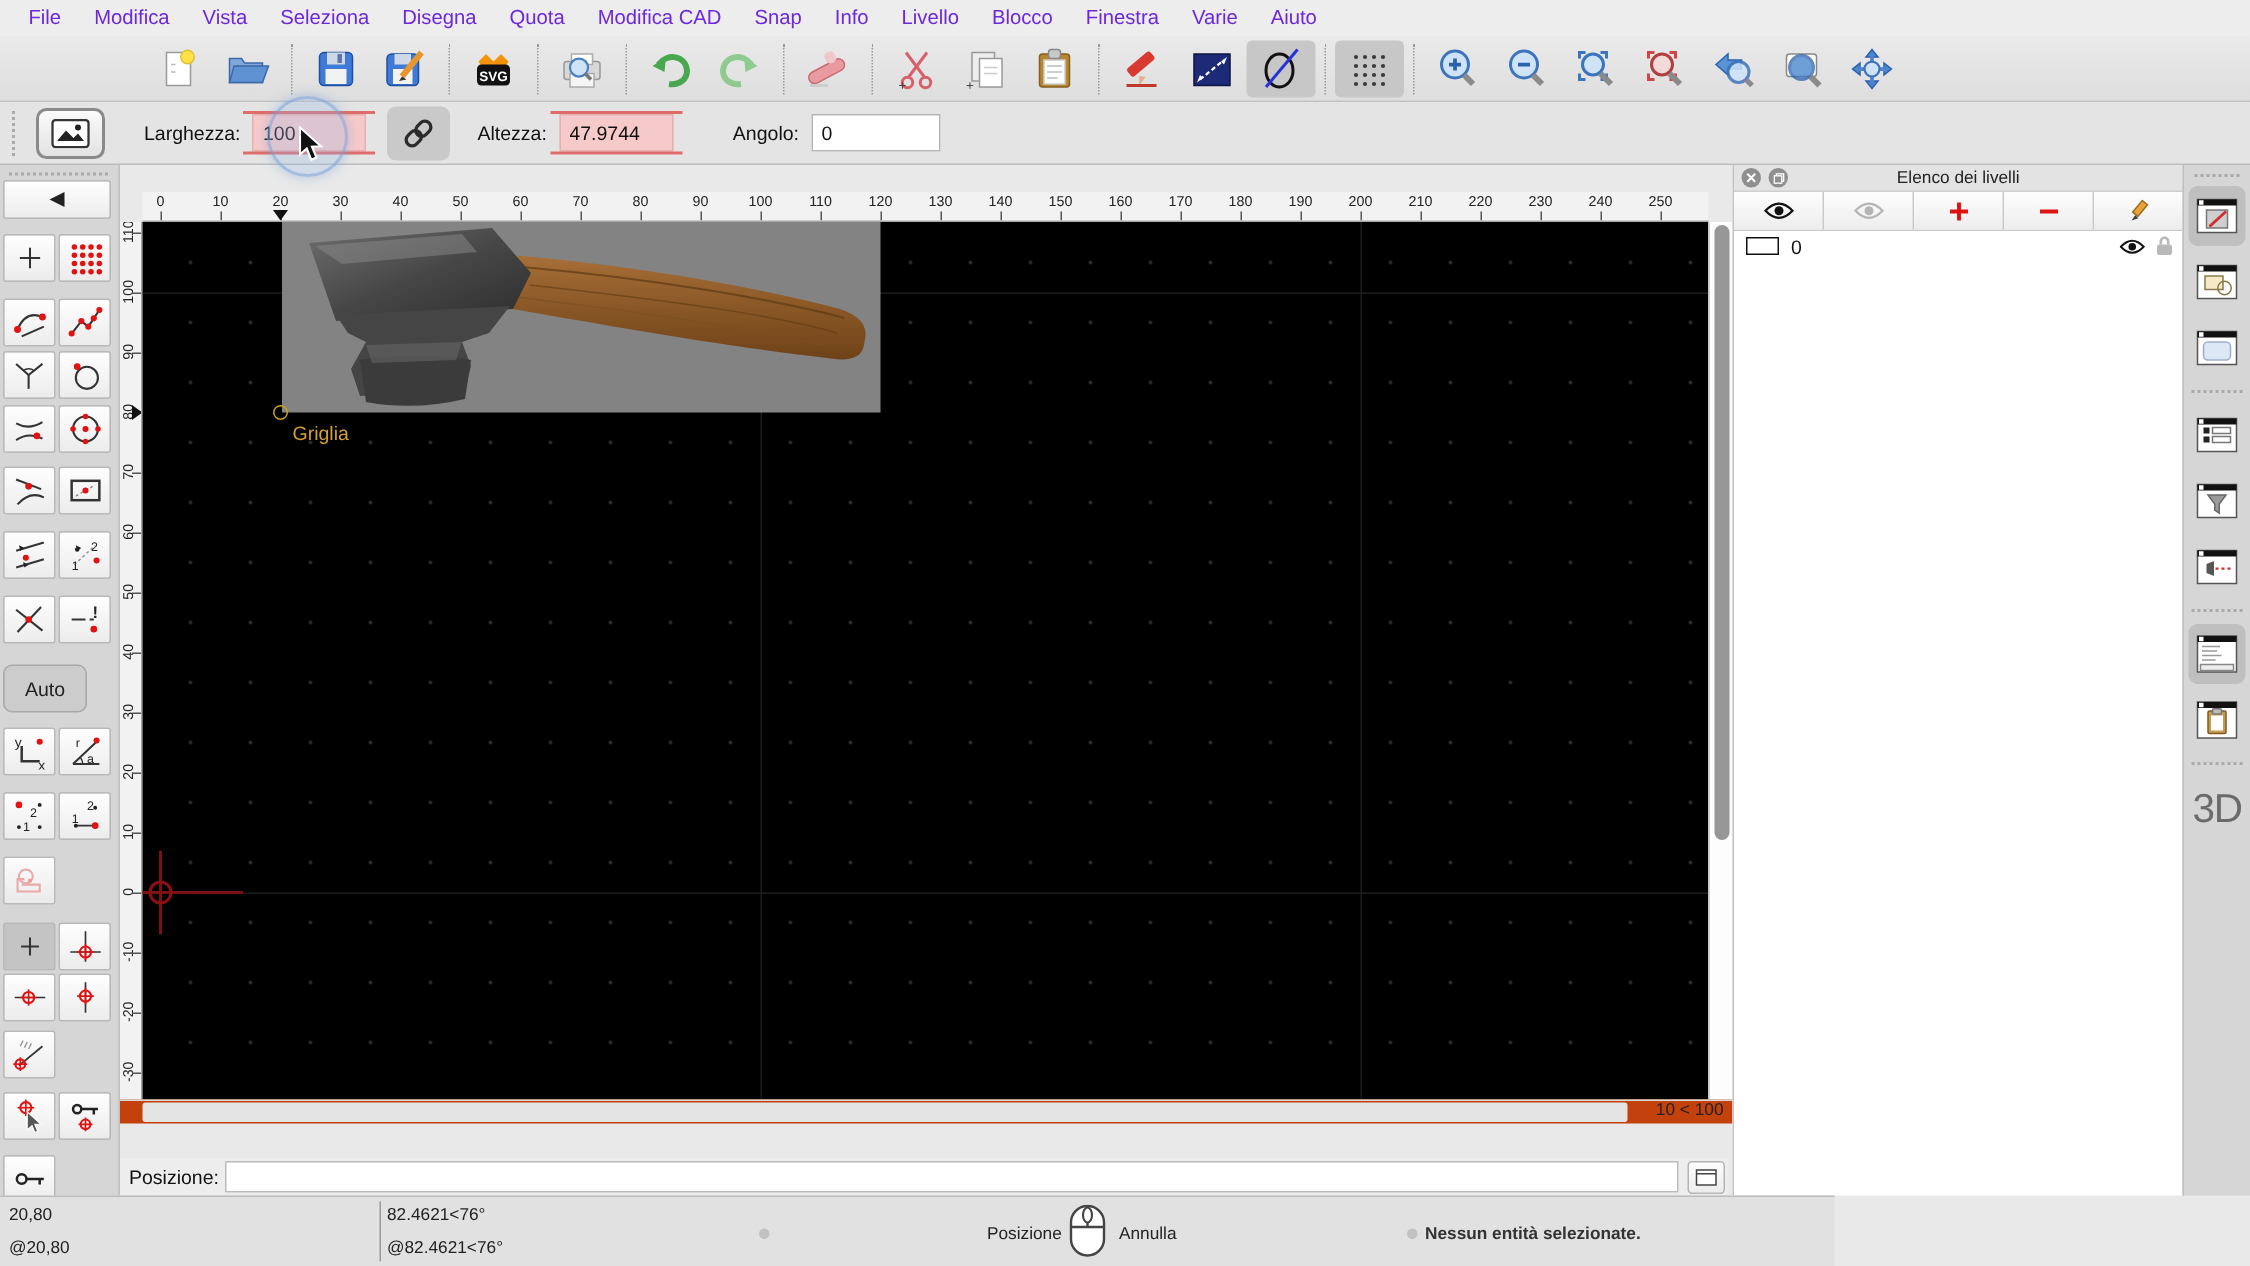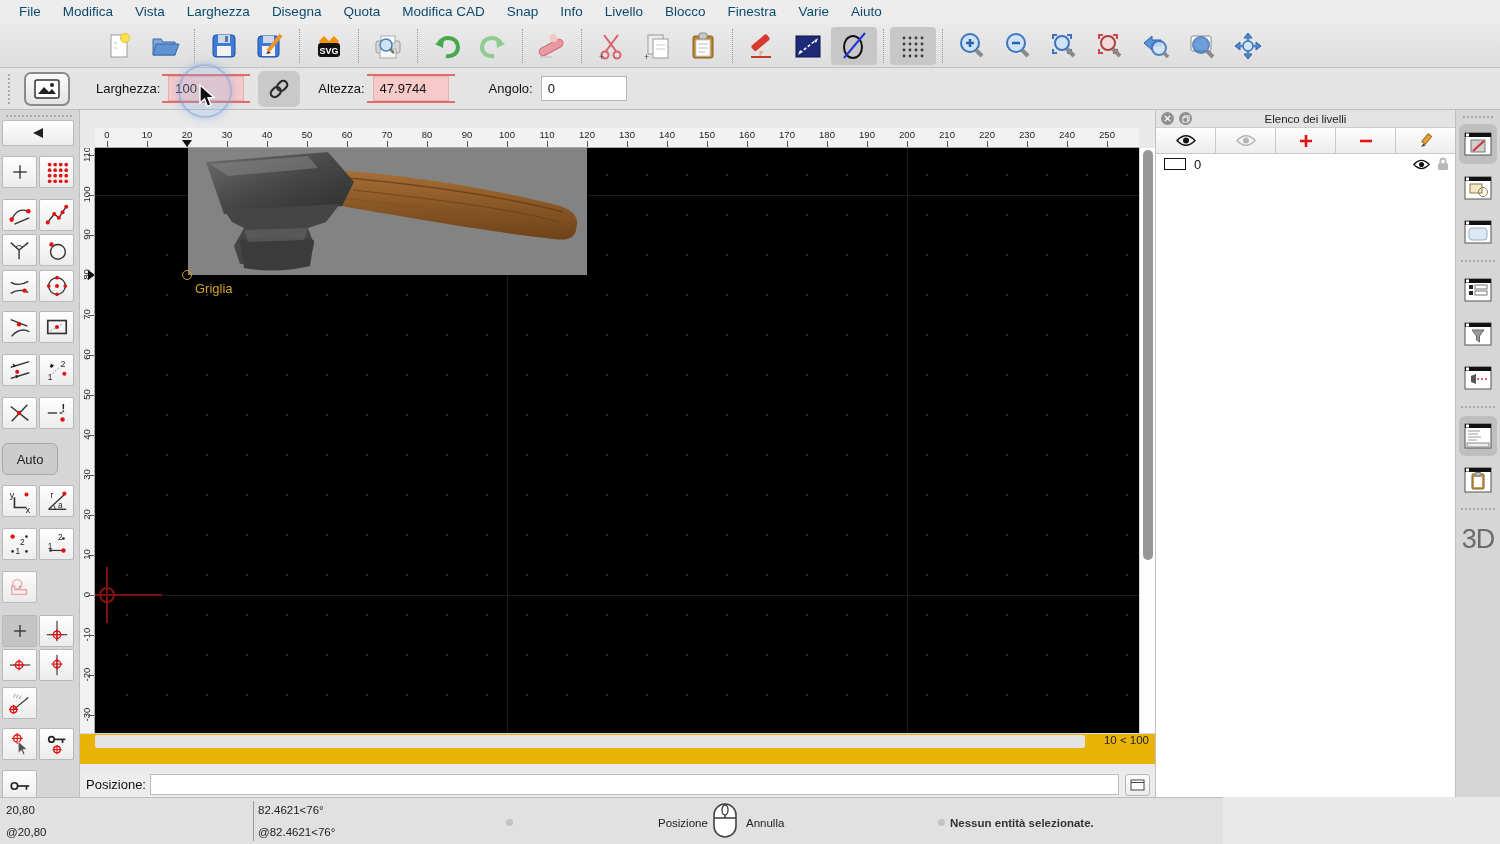--- a/index.html
+++ b/index.html
@@ -1,20 +1,20 @@
 <!DOCTYPE html>
 <html><head>
 <meta charset="utf-8">
 <style>
   * { margin:0; padding:0; box-sizing:border-box; }
   body { font-family:"Liberation Sans", sans-serif; }
   .app { position:relative; width:1500px; height:844px; background:#e9e9e9; overflow:hidden; font-family:"Liberation Sans",sans-serif; }
 
   
-  .menubar { position:absolute; left:0; top:0; width:1500px; height:24px; background:#ededed; display:flex; align-items:center; padding-left:8px; font-size:13.5px; color:#0c4a6e; }
+  .menubar { position:absolute; left:0; top:0; width:1500px; height:24px; background:#ededed; display:flex; align-items:center; padding-left:8px; font-size:13.5px; color:#6d28d9; }
   .menubar .mi { padding:0 11px; line-height:24px; cursor:default; }
 
   
   .toolbar { position:absolute; left:0; top:24px; width:1500px; height:44px; background:linear-gradient(#eaeaea,#dedede); border-bottom:1px solid #c2c2c2; display:flex; align-items:center; padding-left:96px; }
   .tb-btn { width:46px; height:38px; display:flex; align-items:center; justify-content:center; border-radius:4px; }
   .tb-btn.pressed { background:#c7c7c7; }
   .tb-sep { width:7px; height:34px; border-left:1px dotted #999; margin-left:6px; }
 
   
   .optionsbar { position:absolute; left:0; top:68px; width:1500px; height:42px; background:#e4e4e4; border-bottom:1px solid #bdbdbd; display:flex; align-items:center; font-size:13px; color:#111; }
@@ -56,21 +56,21 @@
   .canvas { position:absolute; left:95px; top:148px; width:1044px; height:585px; background:#000;
     background-image:radial-gradient(circle, #2e2e2e 1px, transparent 1.4px); background-size:40px 40px; background-position:12px 7px; overflow:hidden; }
   .gridline-v { position:absolute; top:0; bottom:0; width:1px; background:#1c1c1c; }
   .gridline-h { position:absolute; left:0; right:0; height:1px; background:#1c1c1c; }
   .img-rect { position:absolute; left:93px; top:0; width:399px; height:127px; background:#838383; }
   .origin { position:absolute; left:12px; top:447px; }
   .grid-anchor { position:absolute; left:87px; top:122px; width:10px; height:10px; border:1.5px solid #c9a21c; border-radius:50%; }
   .grid-label { position:absolute; left:100px; top:133px; font-size:13px; color:#d4a02a; }
   .vscroll { position:absolute; left:1139px; top:148px; width:16px; height:585px; background:#fdfdfd; border-left:1px solid #d5d5d5; }
   .vscroll .thumb { position:absolute; left:3px; top:2px; width:10px; height:410px; background:#979797; border-radius:5px; }
-  .hscroll-row { position:absolute; left:80px; top:733px; width:1075px; height:31px; background:#eab308; border-top:1px solid #d9d9d9; }
+  .hscroll-row { position:absolute; left:80px; top:733px; width:1075px; height:16px; background:#c2410c; border-top:1px solid #d9d9d9; }
   .hscroll-row .thumb { position:absolute; left:15px; top:1px; width:990px; height:13px; background:#e4e4e4; border-radius:2px; }
   .grid-info { position:absolute; right:6px; top:0; font-size:11.5px; color:#222; }
 
   
   .cmd-row { position:absolute; left:80px; top:748px; width:1072px; height:22px; background:#fff; border:1px solid #c4c4c4; font-size:13px; display:flex; align-items:center; padding-left:6px; }
   .cmd-prompt { color:#1d1dcc; font-style:italic; margin-right:5px; }
   .cmd-text { color:#1d1dcc; }
   .cmd-scroll { position:absolute; right:4px; top:2px; width:9px; height:15px; background:#9a9a9a; border-radius:4px; }
   .pos-row { position:absolute; left:80px; top:772px; width:1072px; height:25px; background:#ededed; display:flex; align-items:center; font-size:13px; color:#111; }
   .pos-label { padding:0 4px 0 6px; }
@@ -107,21 +107,21 @@
 </style>
 </head>
 <body>
 
 <div class="app">
 
   <div class="menubar" id="menubar">
       <div class="mi">File</div>
       <div class="mi">Modifica</div>
       <div class="mi">Vista</div>
-      <div class="mi">Larghezza</div>
+      <div class="mi">Seleziona</div>
       <div class="mi">Disegna</div>
       <div class="mi">Quota</div>
       <div class="mi">Modifica CAD</div>
       <div class="mi">Snap</div>
       <div class="mi">Info</div>
       <div class="mi">Livello</div>
       <div class="mi">Blocco</div>
       <div class="mi">Finestra</div>
       <div class="mi">Varie</div>
       <div class="mi">Aiuto</div>

